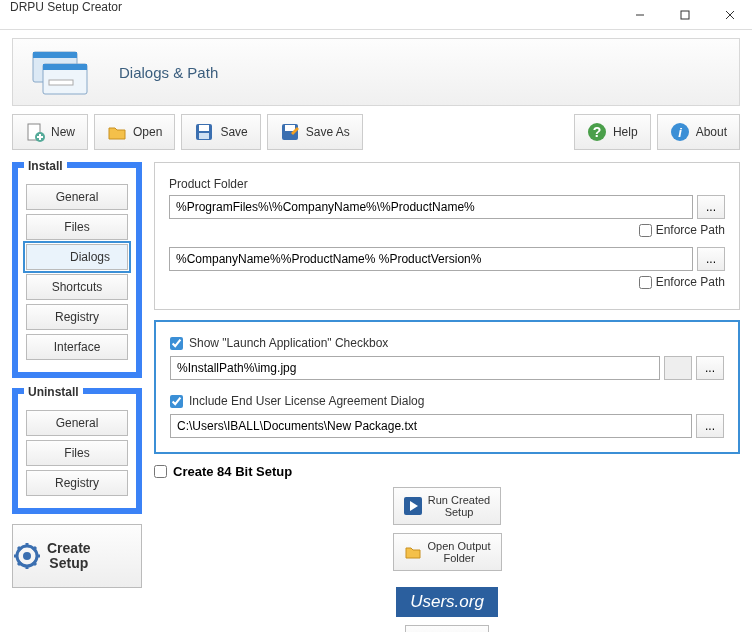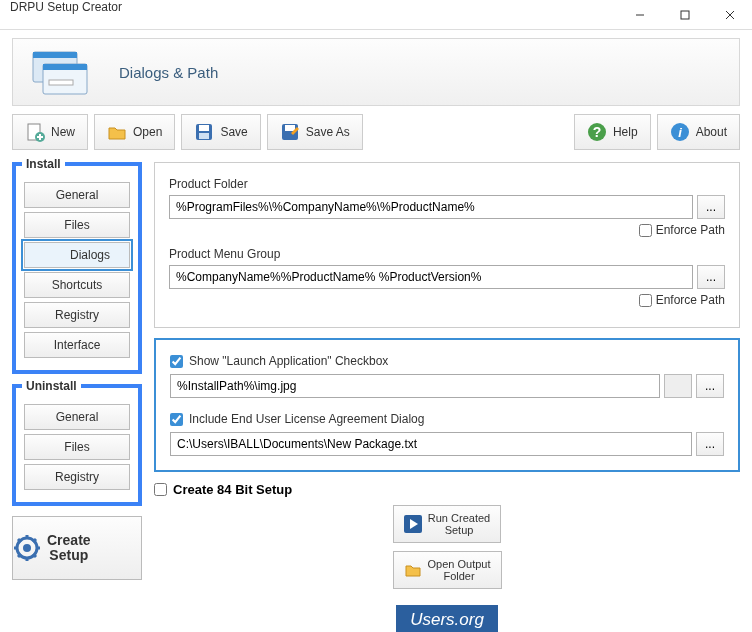--- a/index.html
+++ b/index.html
@@ -21,21 +21,21 @@
 .toolbar { height: 40px; margin: 8px 12px 0 12px; display: flex; gap: 6px; }
 .toolbar .spacer { flex: 1; }
 .tbtn { display: flex; align-items: center; gap: 6px; padding: 0 12px; background: linear-gradient(#fdfdfd,#eee); border: 1px solid #ccc; font-size: 12px; color: #333; height: 36px; }
 .tbtn svg { width: 20px; height: 20px; }
 
 
 .main { display: flex; margin: 8px 12px 0 12px; gap: 12px; }
 
 
 .sidebar { width: 130px; }
-.side-group { border: 4px solid #3b82f6; padding: 16px 8px 8px 8px; margin-bottom: 10px; position: relative; }
+.side-group { border: 6px solid #3b82f6; padding: 16px 8px 8px 8px; margin-bottom: 10px; position: relative; }
 .side-group-label { position: absolute; top: -9px; left: 6px; background: #fff; padding: 0 4px; font-size: 12px; font-weight: bold; color: #333; }
 .side-btn { display: block; width: 100%; height: 26px; margin-bottom: 4px; background: linear-gradient(#fdfdfd,#eee); border: 1px solid #bbb; font-size: 12px; color: #333; }
 .side-btn.active { outline: 2px solid #3b8fd6; outline-offset: 1px; background: #eaf3fb; padding-left: 26px; }
 
 .create-setup { width: 130px; height: 64px; background: linear-gradient(#fdfdfd,#eee); border: 1px solid #bbb; display: flex; align-items: center; gap: 6px; font-size: 14px; font-weight: bold; color: #333; text-align: center; }
 .create-setup svg { width: 28px; height: 28px; }
 
 
 .content { flex: 1; }
 .pathgroup { border: 1px solid #ccc; padding: 14px 14px 10px 14px; margin-bottom: 10px; }
@@ -191,21 +191,20 @@
       <div class="field-row">
         <input type="text" value="%ProgramFiles%\%CompanyName%\%ProductName%" style="">
         <button class="browse-btn">...</button>
       </div>
       <div class="enforce-row">
         <label>
             <input type="checkbox" style="">
             <span>Enforce Path</span>
           </label>
       </div>
-      <span class="field-label">Product Menu Group</span>
       <div class="field-row">
         <input type="text" value="%CompanyName%%ProductName% %ProductVersion%" style="">
         <button class="browse-btn">...</button>
       </div>
       <div class="enforce-row">
         <label>
             <input type="checkbox" style="">
             <span>Enforce Path</span>
           </label>
       </div>

